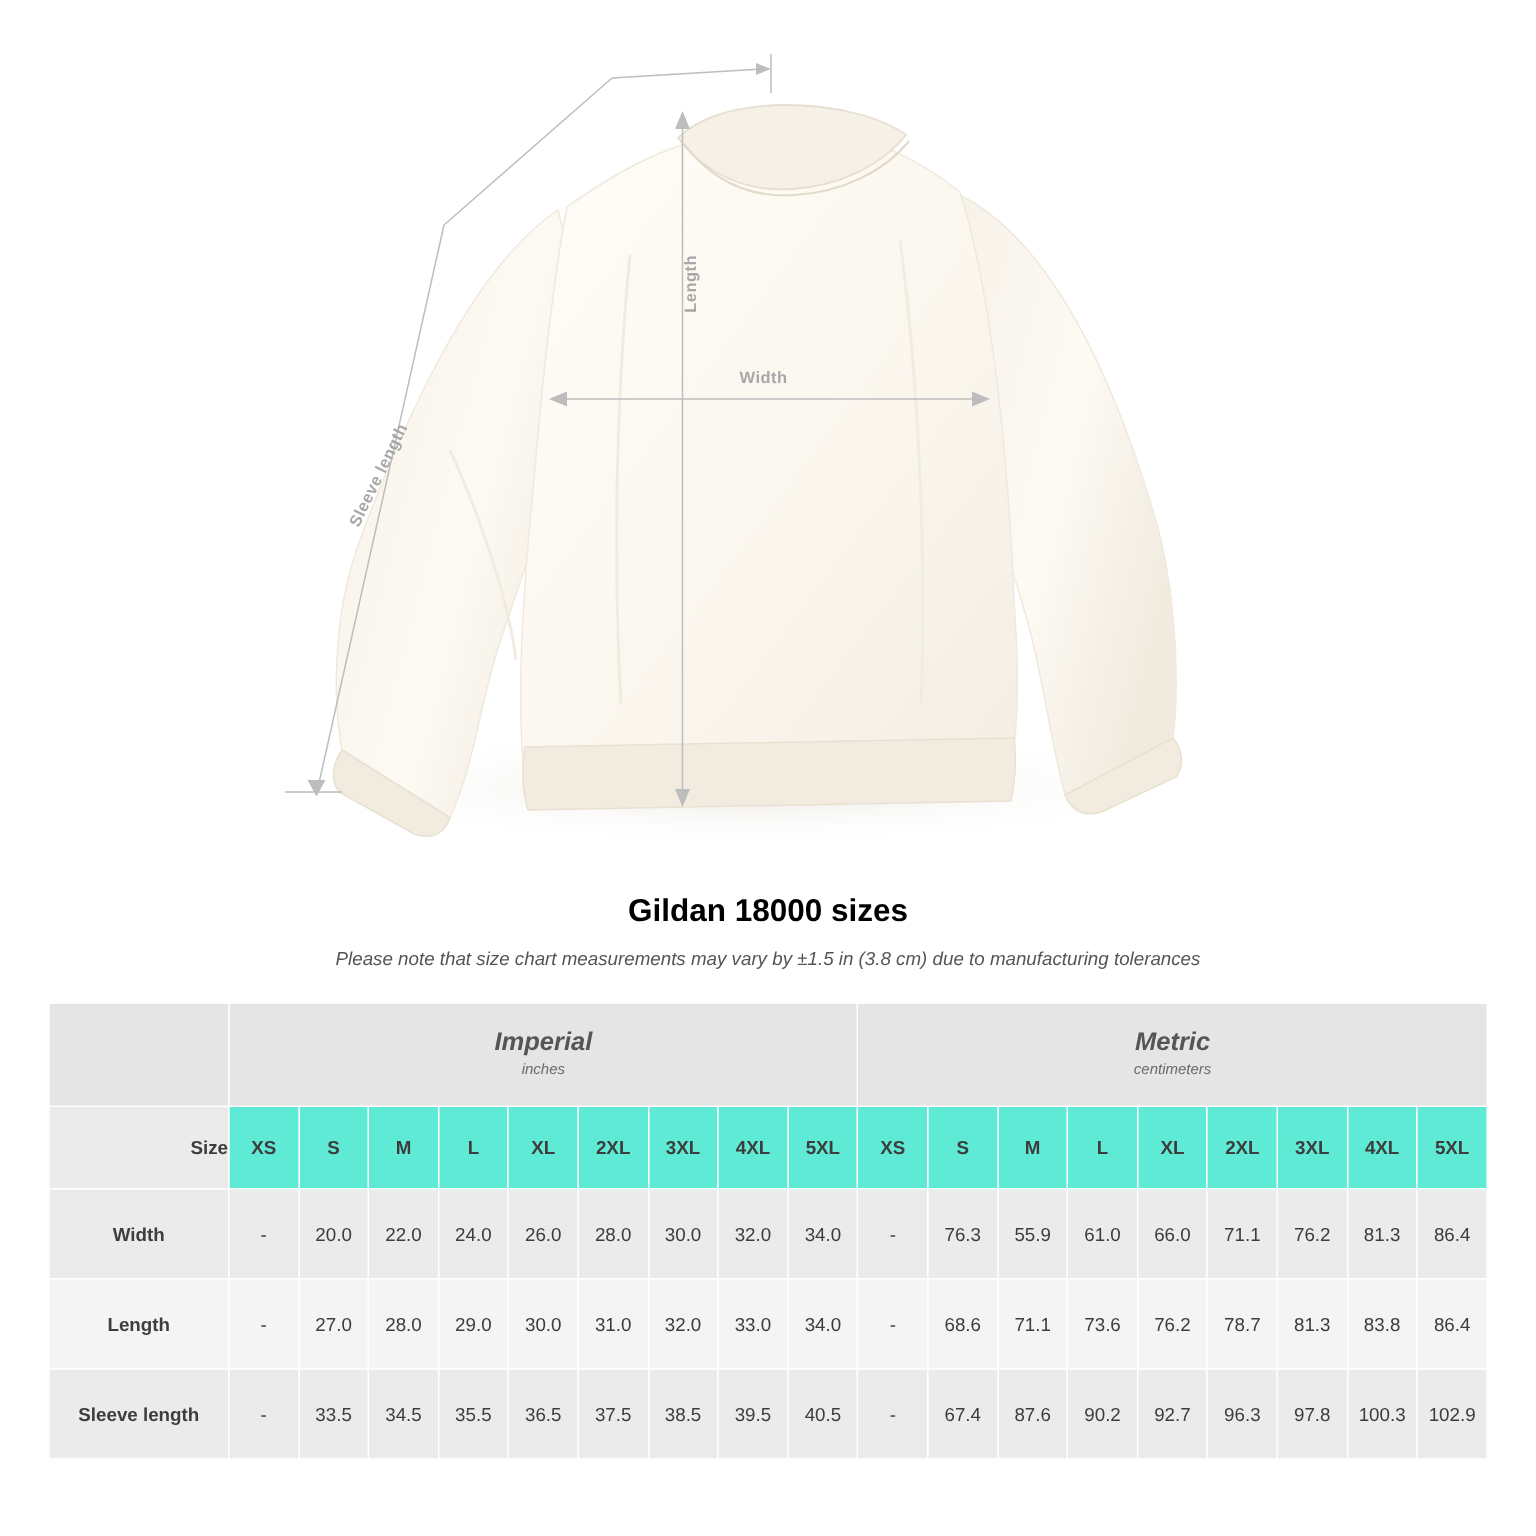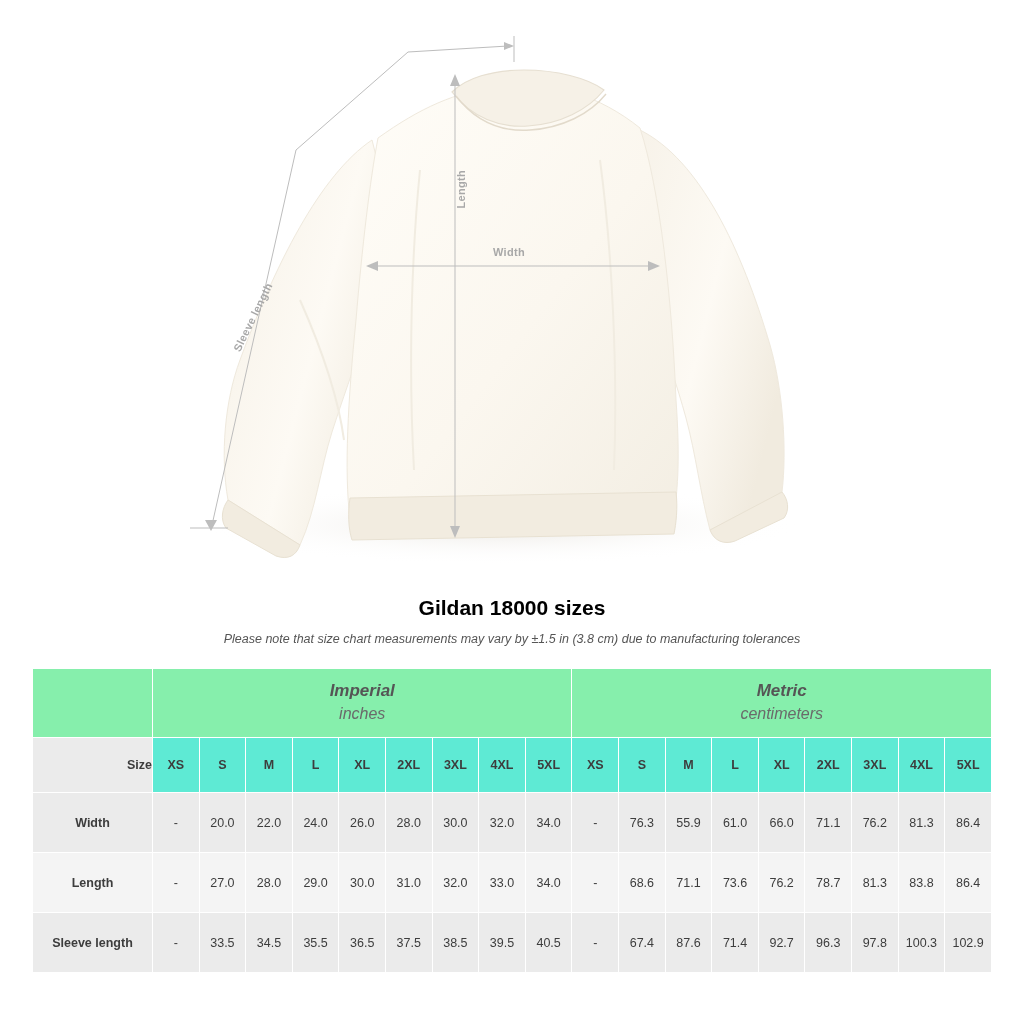--- a/index.html
+++ b/index.html
@@ -76,32 +76,32 @@
   table.size-table th {
     border: 1px solid #ffffff;
     text-align: center;
     vertical-align: middle;
     font-size: 12.5px;
     color: #3d3d3d;
     padding: 0;
   }
   .unitgroup-row td {
     height: 68px;
-    background: #86efac;
+    background: #e5e5e5;
     border: none;
   }
   .unit-title {
     font-size: 17px;
     font-weight: bold;
     font-style: italic;
     color: #555555;
     line-height: 1.25;
   }
   .unit-sub {
-    font-size: 16px;
+    font-size: 10px;
     font-style: italic;
     color: #6a6a6a;
     line-height: 1.6;
   }
   .header-row td {
     height: 54px;
     background: #5eead4;
     font-weight: bold;
     font-size: 13px;
     color: #3d3d3d;
@@ -311,21 +311,21 @@
         <td>34.5</td>
         <td>35.5</td>
         <td>36.5</td>
         <td>37.5</td>
         <td>38.5</td>
         <td>39.5</td>
         <td>40.5</td>
         <td>-</td>
         <td>67.4</td>
         <td>87.6</td>
-        <td>71.4</td>
+        <td>90.2</td>
         <td>92.7</td>
         <td>96.3</td>
         <td>97.8</td>
         <td>100.3</td>
         <td>102.9</td>
       </tr>
     </tbody>
   </table>
 </div>
 

